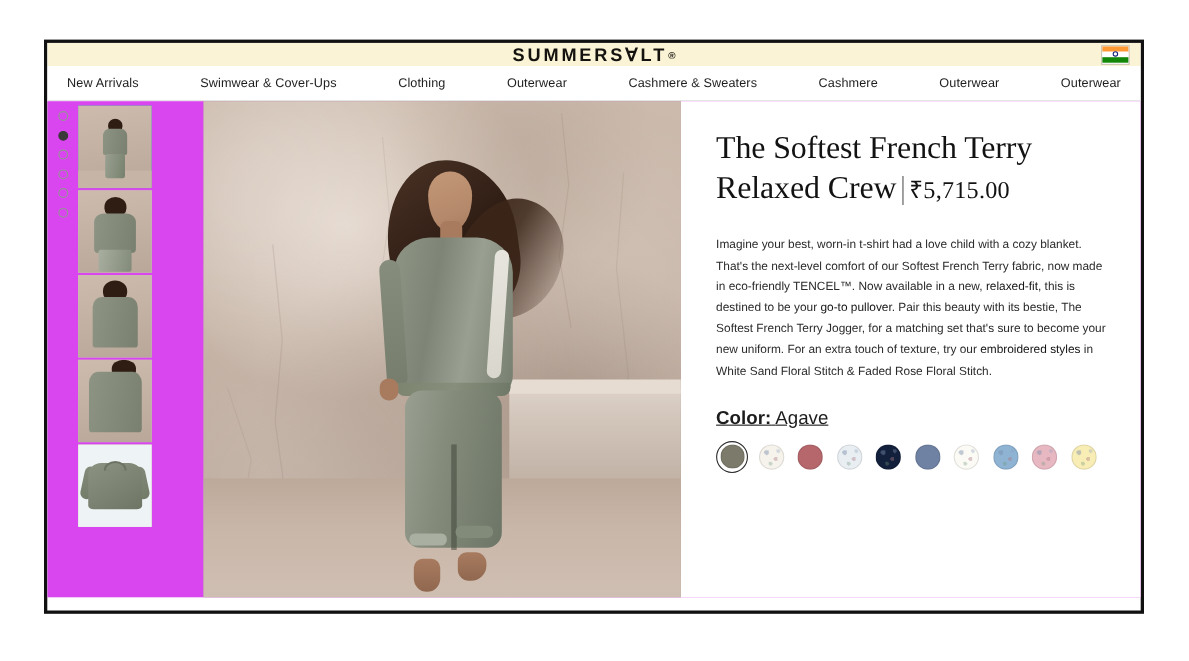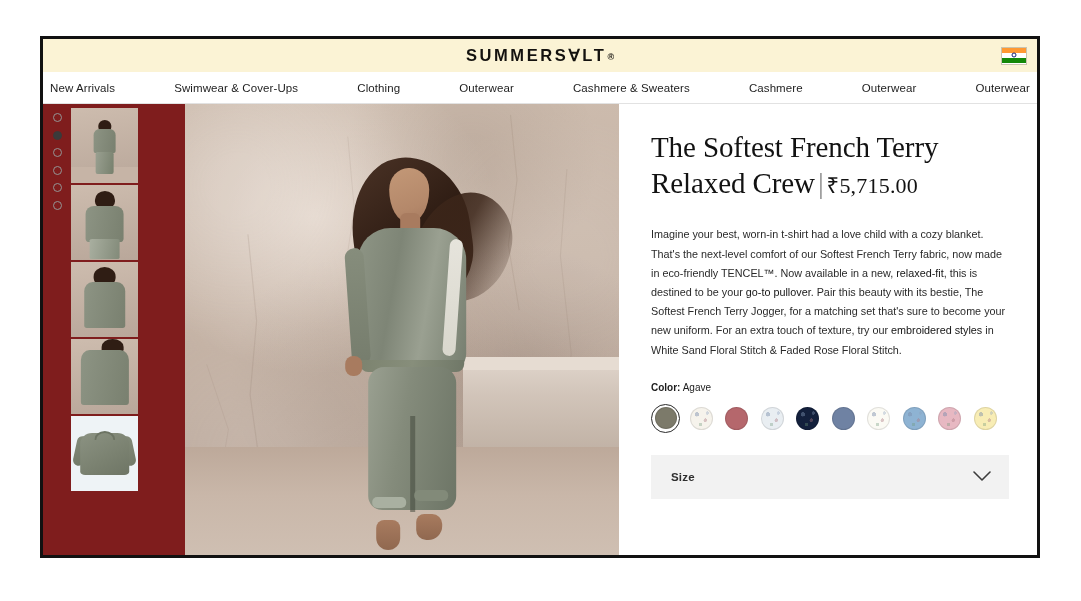--- a/index.html
+++ b/index.html
@@ -25,21 +25,21 @@
     height: 522px;
     background: #ffffff;
     border: 3px solid #111111;
     box-sizing: border-box;
     overflow: hidden;
   }
 
   
   #top-banner {
     position: relative;
-    height: 33px;
+    height: 21px;
     background: #fbf3d5;
     display: flex;
     align-items: center;
     justify-content: center;
     box-sizing: border-box;
   }
   #brand-logo {
     font-family: "Liberation Sans", sans-serif;
     font-weight: 700;
     font-size: 16.5px;
@@ -89,38 +89,38 @@
   }
 
   
   #main-nav {
     height: 32px;
     background: #ffffff;
     border-bottom: 1px solid #e2e2e2;
     display: flex;
     align-items: center;
     box-sizing: border-box;
-    padding: 0 7px;
+    padding: 0 18px;
   }
   #main-nav .nav-item {
     flex: 0 0 auto;
     font-size: 11.5px;
     color: #1d1d1d;
     letter-spacing: 0.1px;
     white-space: nowrap;
     cursor: pointer;
     padding: 4px 0;
   }
   #main-nav .nav-spacer { flex: 1 1 auto; }
 
   
   #pdp-body {
     display: flex;
     height: 451px;
-    background: #7f1d1d;
+    background: #d946ef;
   }
 
   
   #gallery-rail {
     width: 142px;
     flex: 0 0 142px;
     display: flex;
     padding-top: 4px;
     box-sizing: border-box;
   }
@@ -369,23 +369,24 @@
   }
   #product-description {
     font-size: 10.8px;
     line-height: 1.78;
     color: #2a2a2a;
     margin: 0 0 22px 0;
   }
   #product-description b { font-weight: 400; color: #141414; }
 
   #color-label {
-    font-size: 10px;
+    font-size: 17px;
     color: #1c1c1c;
     margin-bottom: 11px;
+    text-decoration: underline;
   }
   #color-label .lead { font-weight: 700; }
 
   #color-swatches {
     display: flex;
     align-items: center;
     gap: 6.5px;
     margin-bottom: 22px;
   }
   .swatch-wrap {
@@ -627,22 +628,16 @@
           </div>
           <div class="swatch-wrap" title="Pink Floral">
             <div class="swatch" style="background: radial-gradient(circle at 28% 30%, rgba(120, 140, 170, 0.45) 0px, rgba(120, 140, 170, 0.45) 10%, rgba(0, 0, 0, 0) 11%), radial-gradient(circle at 68% 58%, rgba(170, 120, 130, 0.4) 0px, rgba(170, 120, 130, 0.4) 9%, rgba(0, 0, 0, 0) 10%), radial-gradient(circle at 45% 78%, rgba(110, 150, 120, 0.35) 0px, rgba(110, 150, 120, 0.35) 8%, rgba(0, 0, 0, 0) 9%), radial-gradient(circle at 78% 24%, rgba(140, 160, 190, 0.35) 0px, rgba(140, 160, 190, 0.35) 7%, rgba(0, 0, 0, 0) 8%) rgb(231, 184, 194);"></div>
           </div>
           <div class="swatch-wrap" title="Pale Yellow">
             <div class="swatch" style="background: radial-gradient(circle at 28% 30%, rgba(120, 140, 170, 0.45) 0px, rgba(120, 140, 170, 0.45) 10%, rgba(0, 0, 0, 0) 11%), radial-gradient(circle at 68% 58%, rgba(170, 120, 130, 0.4) 0px, rgba(170, 120, 130, 0.4) 9%, rgba(0, 0, 0, 0) 10%), radial-gradient(circle at 45% 78%, rgba(110, 150, 120, 0.35) 0px, rgba(110, 150, 120, 0.35) 8%, rgba(0, 0, 0, 0) 9%), radial-gradient(circle at 78% 24%, rgba(140, 160, 190, 0.35) 0px, rgba(140, 160, 190, 0.35) 7%, rgba(0, 0, 0, 0) 8%) rgb(248, 237, 181);"></div>
           </div>
         </div>
 
 
-      <div id="size-select">
-        <span id="size-select-value">Size</span>
-        <svg id="size-chevron" width="18" height="11" viewBox="0 0 18 11">
-          <path d="M1 1 L9 9 L17 1" stroke="#3c3c3c" stroke-width="1.6" fill="none" stroke-linecap="round" stroke-linejoin="round"></path>
-        </svg>
-      </div>
 
     </div>
   </div>
 </div>
 
 </body></html>

